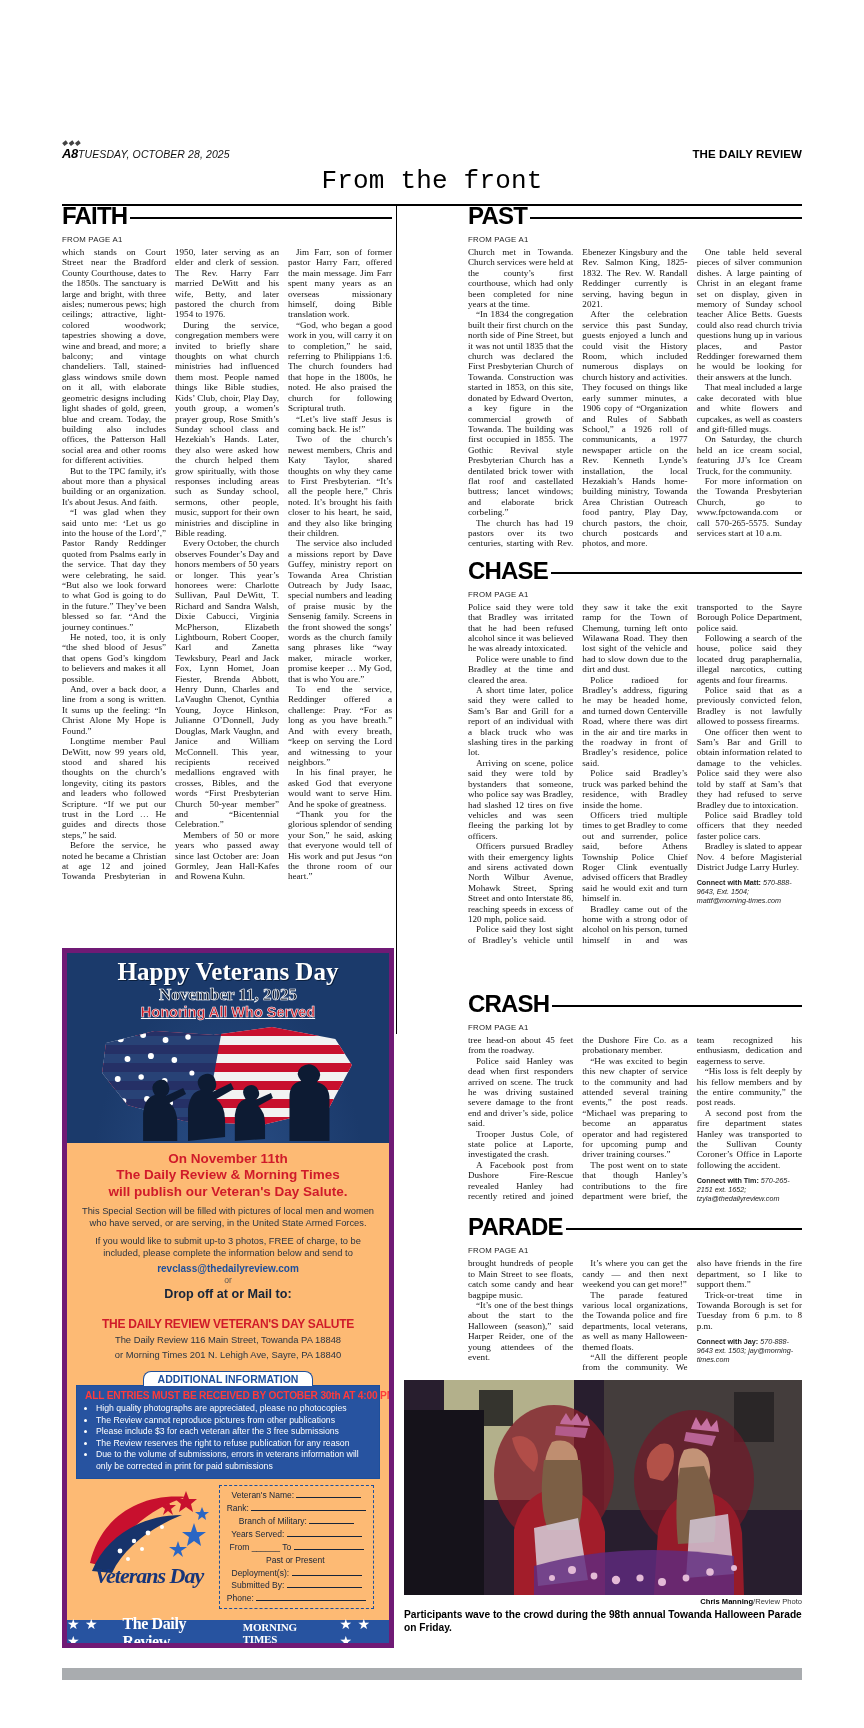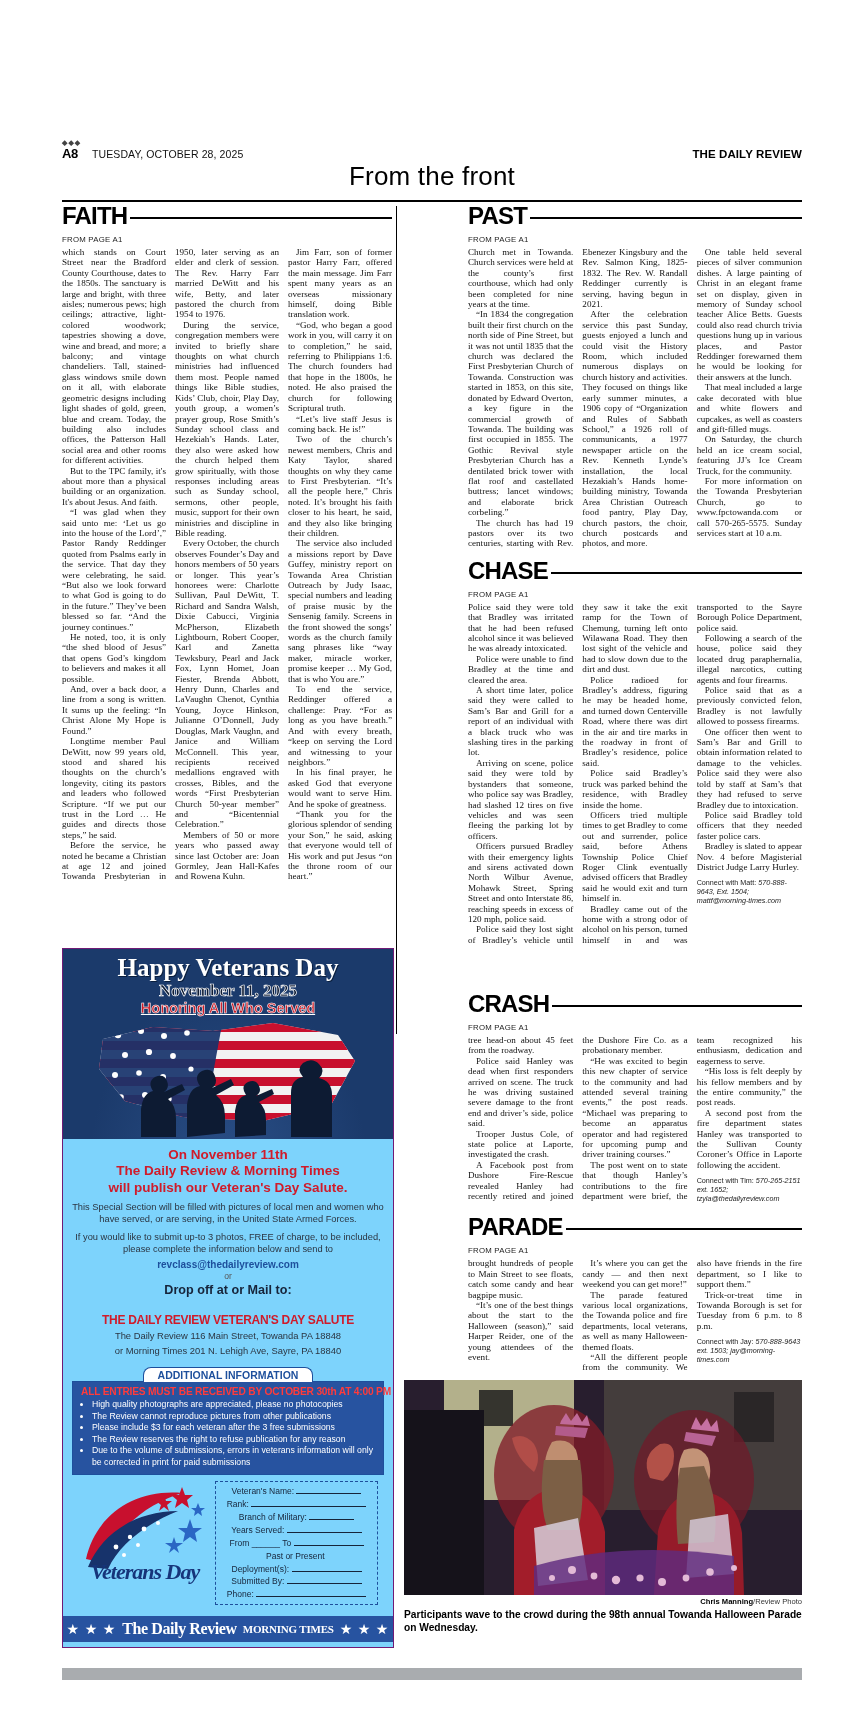--- a/index.html
+++ b/index.html
@@ -9,39 +9,39 @@
     background: #ffffff;
     font-family: "Liberation Serif", serif;
     color: #111;
     overflow: hidden;
   }
   .page { position: relative; width: 864px; height: 1728px; background:#fff; }
 
   
   .masthead { position:absolute; left:62px; top:146px; width:740px; }
   .mh-row { display:flex; align-items:baseline; justify-content:space-between; }
-  .mh-left { display:flex; align-items:baseline; gap:14px; }
+  .mh-left { display:flex; align-items:baseline; gap:0;font-style:italic; }
   .pagenum {
     font-family:"Liberation Sans", sans-serif; font-weight:bold;
     font-size:13px; letter-spacing:-0.3px; color:#000; position:relative;
   }
   .pagenum .dots {
     position:absolute; top:-7px; left:0px; font-size:7px; letter-spacing:1px; color:#444;
   }
   .mh-date {
     font-family:"Liberation Sans", sans-serif; font-size:10.5px;
     letter-spacing:0.1px; color:#111; font-weight:500;
   }
   .mh-name {
     font-family:"Liberation Sans", sans-serif; font-weight:bold;
     font-size:11.5px; letter-spacing:0.1px; color:#000;
   }
   .mh-title {
-    text-align:center; font-family:Liberation Sans, sans-serif;
-    font-size:26px; letter-spacing:0.2px; color:#000;
+    text-align:center; font-family:Liberation Mono, monospace;
+    font-size:26px; margin-top:5px; letter-spacing:0.2px; color:#000;
   }
   .mh-rule { border-top:2px solid #000; margin-top:8px; }
 
   
   .body-area { position:absolute; left:62px; top:204px; width:740px; }
   .vsplit { position:absolute; left:396px; top:206px; width:1px; height:828px; background:#000; }
 
   .sect { position:relative; }
   .sect-head {
     display:flex; align-items:center; gap:0px;
@@ -64,30 +64,30 @@
     margin:0; font-size:9.1px; line-height:10.4px;
     text-align:justify; text-justify:inter-word;
     hyphens:auto; -webkit-hyphens:auto;
     font-family:"Liberation Serif", serif;
   }
   .cols3 p + p, .cols2 p + p { text-indent:8px; }
   .connect {
     font-family:"Liberation Sans", sans-serif; font-size:7.2px; line-height:9px;
     margin-top:6px; font-style:italic; color:#222; text-align:left;
   }
-  .connect b { font-style:normal; font-weight:normal; }
+  .connect b { font-style:normal; font-weight:bold; }
 
   
   .col-left { position:absolute; left:0px; top:0px; width:330px; }
   .col-right { position:absolute; left:406px; top:0px; width:334px; }
 
   
   .ad {
     position:absolute; left:62px; top:948px; width:332px; height:700px;
-    border:1px solid #701a75; background:#7dd3fc; overflow:hidden;
+    border:5px solid #701a75; background:#fdba74; overflow:hidden;
   }
   .ad-top {
     background:#1b3a6b; padding:6px 0 0 0; position:relative; height:190px;
     background-image:
       radial-gradient(ellipse at 50% 120%, #2a4f87 0%, #1b3a6b 60%);
   }
   .ad-h1 {
     text-align:center; font-family:"Liberation Serif", serif; font-weight:bold;
     font-size:25px; color:#ffffff; letter-spacing:0px; line-height:1.05;
     text-shadow:1px 1px 0 #0b1f3d;
@@ -502,17 +502,17 @@
           <circle cx="306" cy="192" r="3.8"></circle>
             <circle cx="148" cy="198" r="3"></circle>
           <circle cx="330" cy="188" r="3"></circle>
         </g>
         <rect x="0" y="0" width="398" height="215" fill="#1a0f22" opacity="0.12"></rect>
       </svg>
     </div>
     <div class="photo-credit">
       <b>Chris Manning</b><span>/Review Photo</span>
     </div>
-    <div class="photo-cap">Participants wave to the crowd during the 98th annual Towanda Halloween Parade on Wednesday.</div>
+    <div class="photo-cap">Participants wave to the crowd during the 98th annual Towanda Halloween Parade on Friday.</div>
   </div>
 
   <div class="bottom-bar"></div>
 </div>
 
 </body></html>

